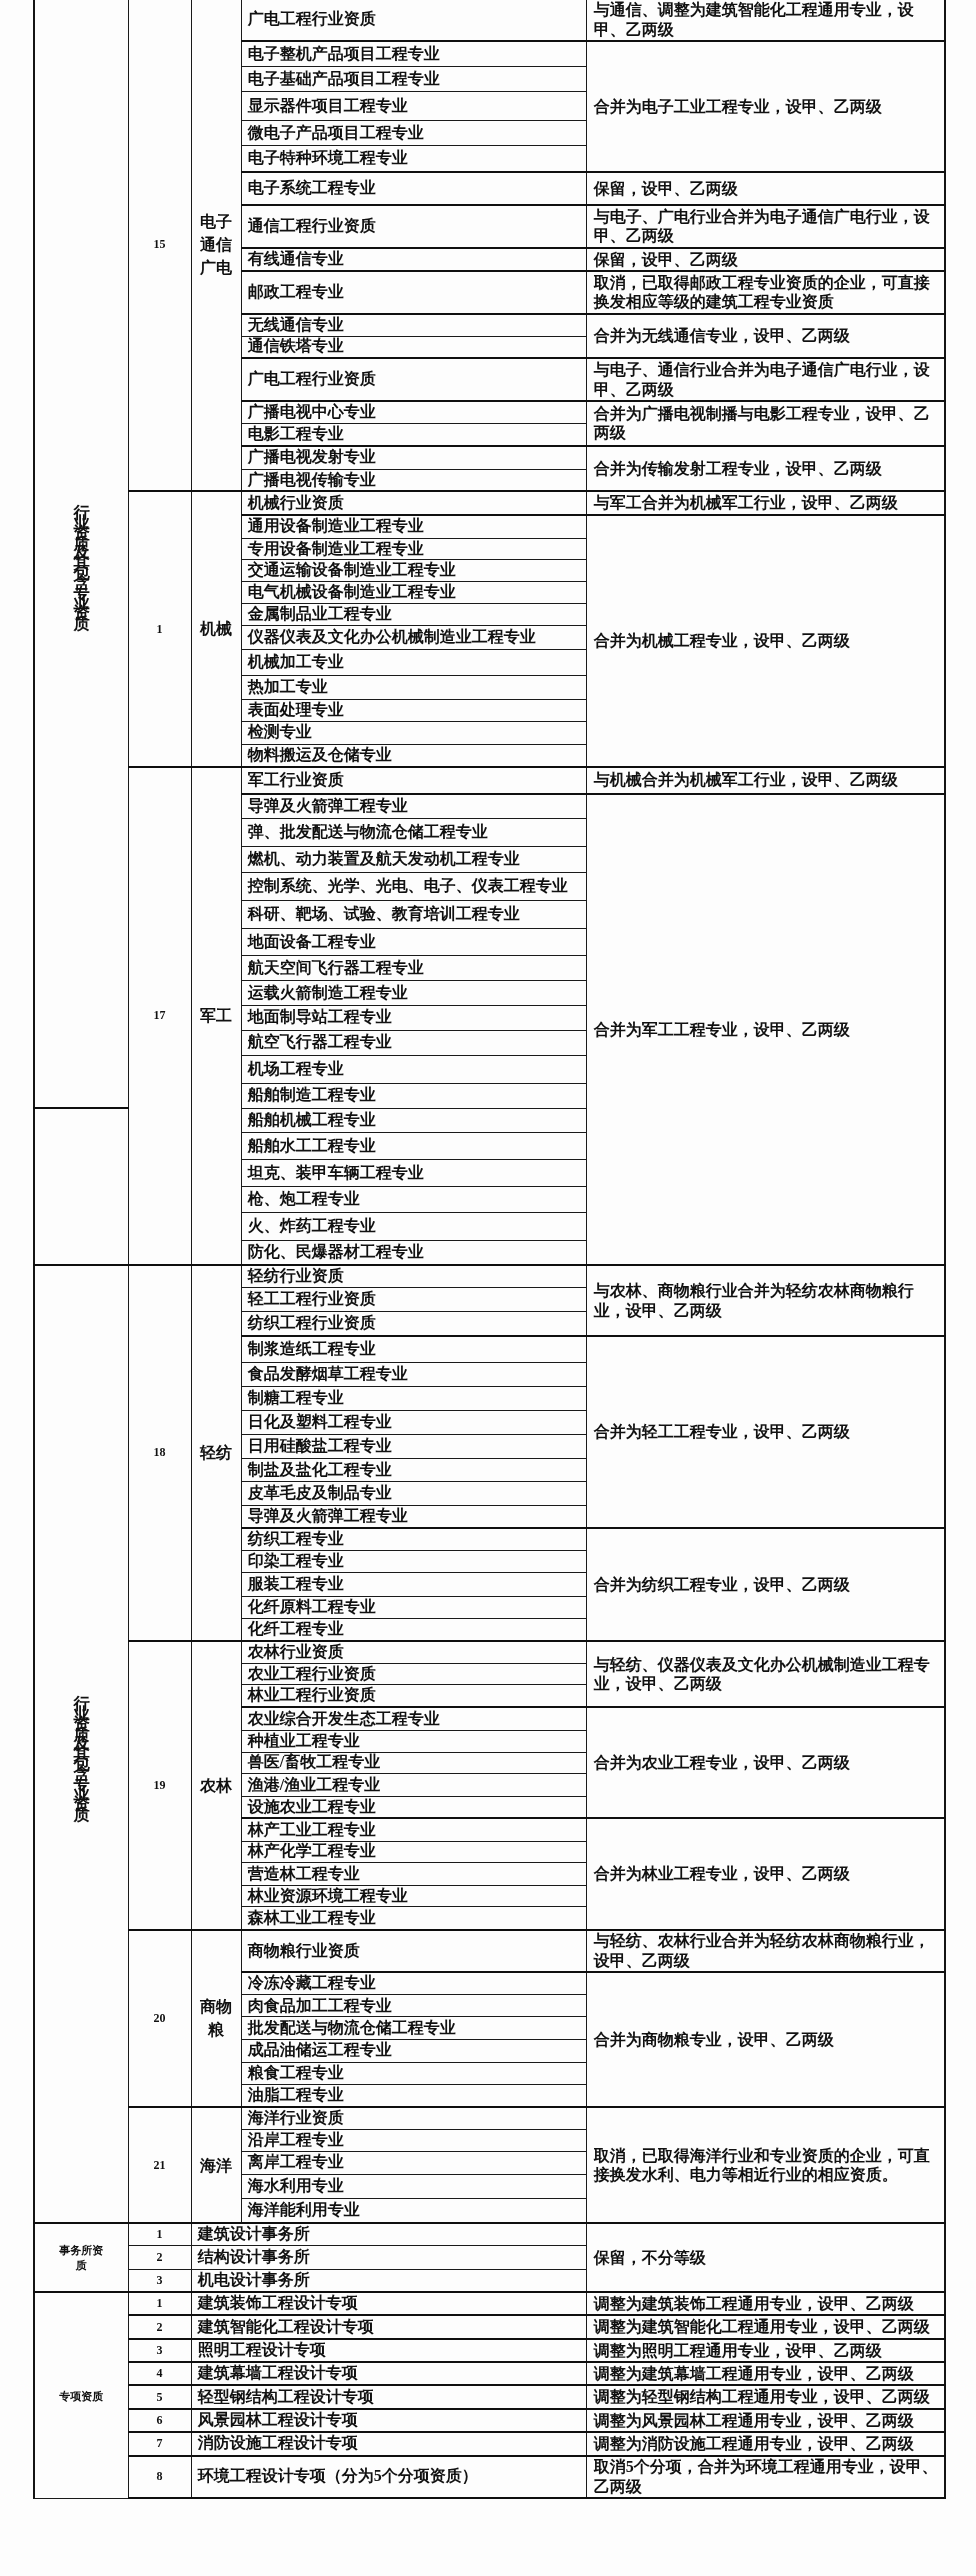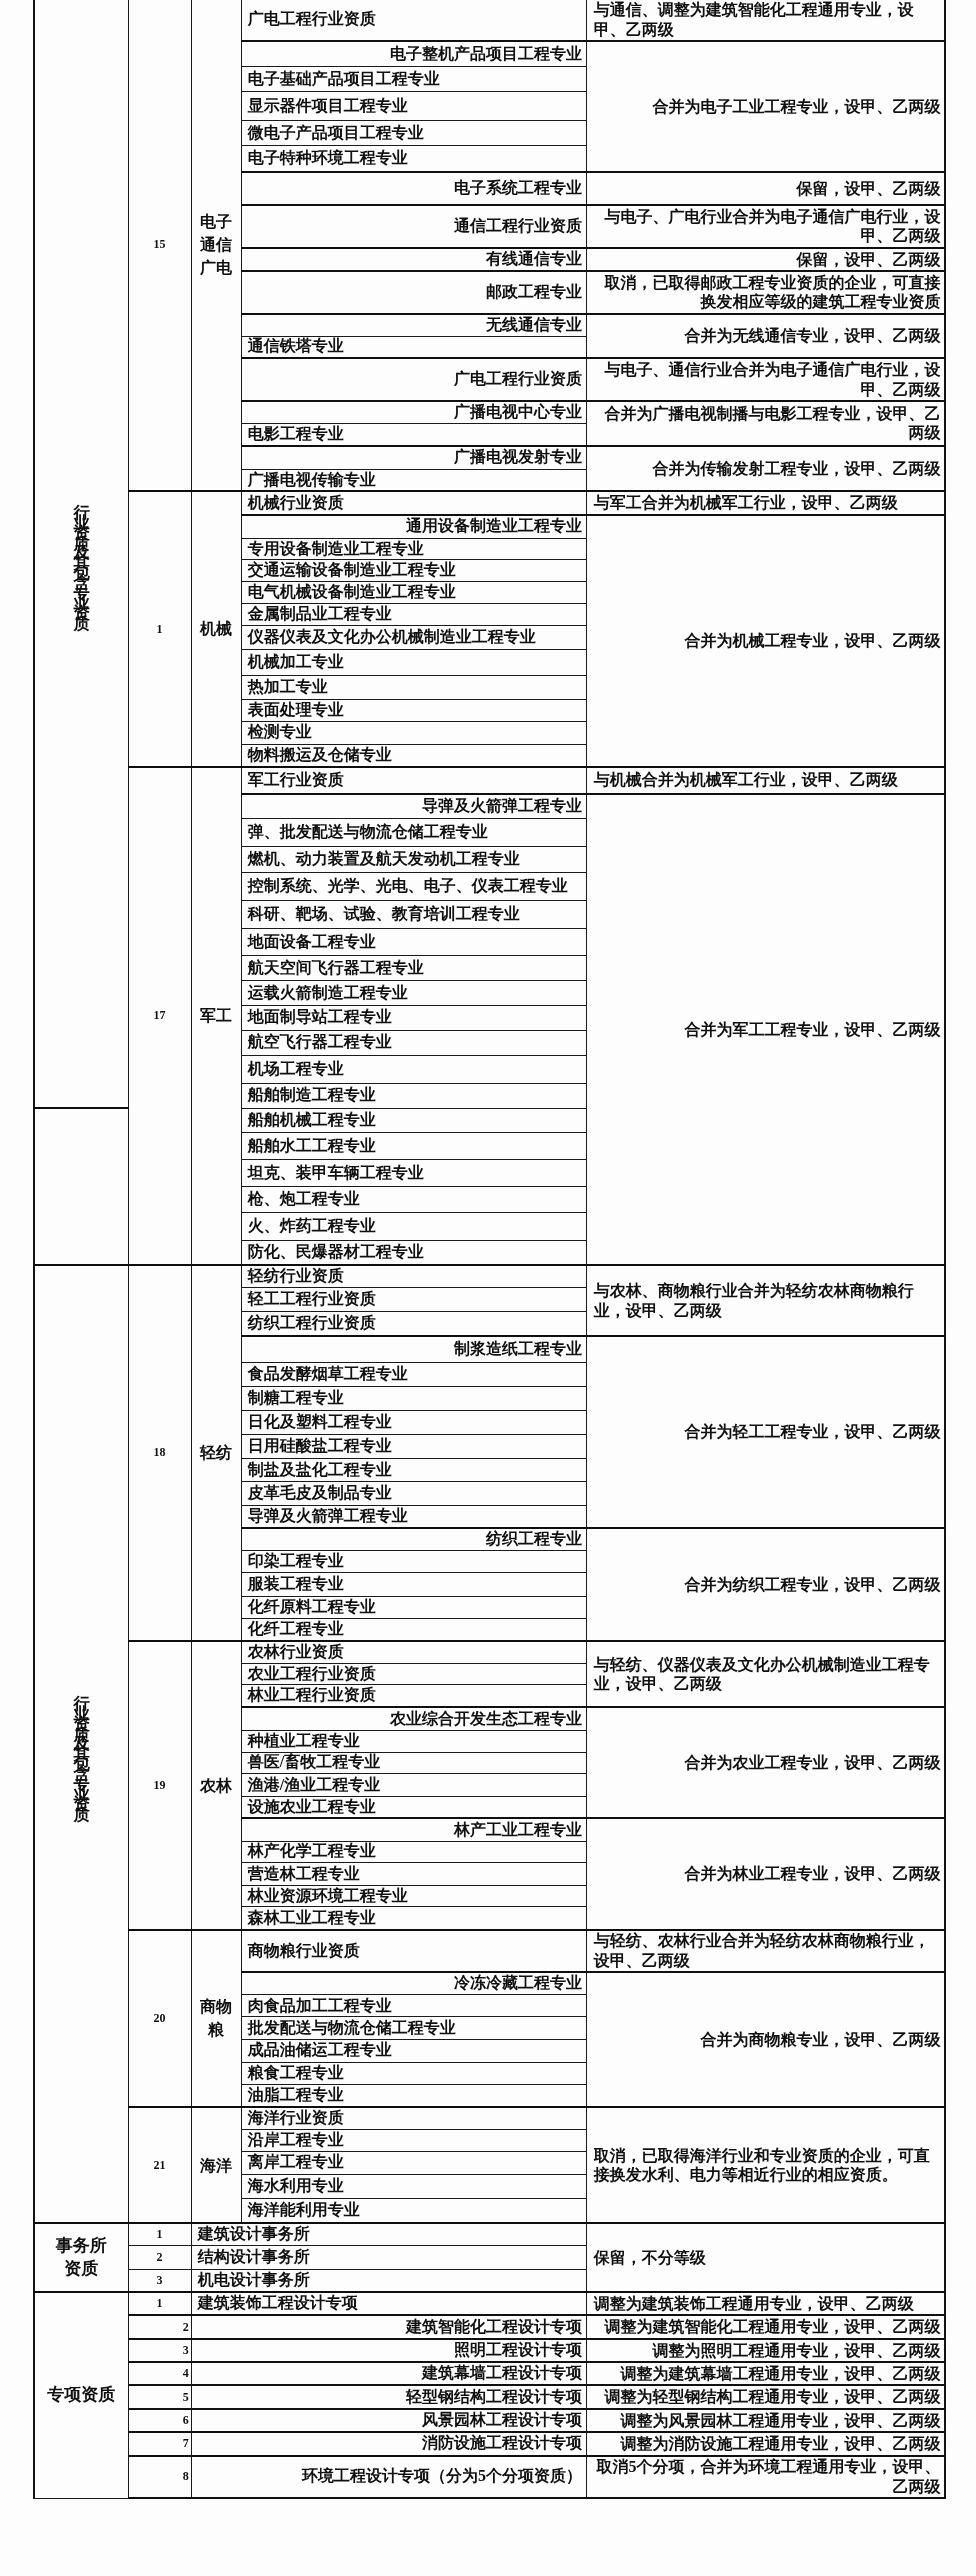--- a/index.html
+++ b/index.html
@@ -21,24 +21,24 @@
   td.name{font-size:16px;line-height:1.18;text-align:left;padding:0.9px 3.6px 0.9px 6.3px;}
   td.note{font-size:16px;line-height:1.22;text-align:left;padding:0.9px 3.6px 0.9px 7.2px;}
   td.num{font-size:12px;text-align:center;padding:0 1.8px;}
   td.cat{font-size:16px;text-align:center;padding:0.9px 8.1px;line-height:1.45;word-break:break-all;}
   td.side{text-align:center;padding:0;}
   .vtext{
     writing-mode:vertical-rl;text-orientation:upright;
     font-size:16.3px;letter-spacing:10px;line-height:1.1;
     display:inline-block;white-space:nowrap;font-weight:600;
   }
-  .htext{display:inline-block;font-size:17px;line-height:1.35;font-weight:600;}
+  .htext{display:inline-block;font-size:11px;line-height:1.35;font-weight:600;}
   .htext.narrow{max-width:52px;word-break:break-all;}
   td.stop{border-top:2.9px solid #0e0e0e;}
-  td.gtop{border-top:2.2px solid #101010;text-align:right;}
+  td.gtop{border-top:2.2px solid #101010;}
   td.notop{border-top:none;}
   tr:last-child>td{border-bottom:2.9px solid #0e0e0e;}
 </style>
 </head>
 <body>
 
 <table id="qtable">
   <colgroup>
     <col style="width:94px">
     <col style="width:63px">

